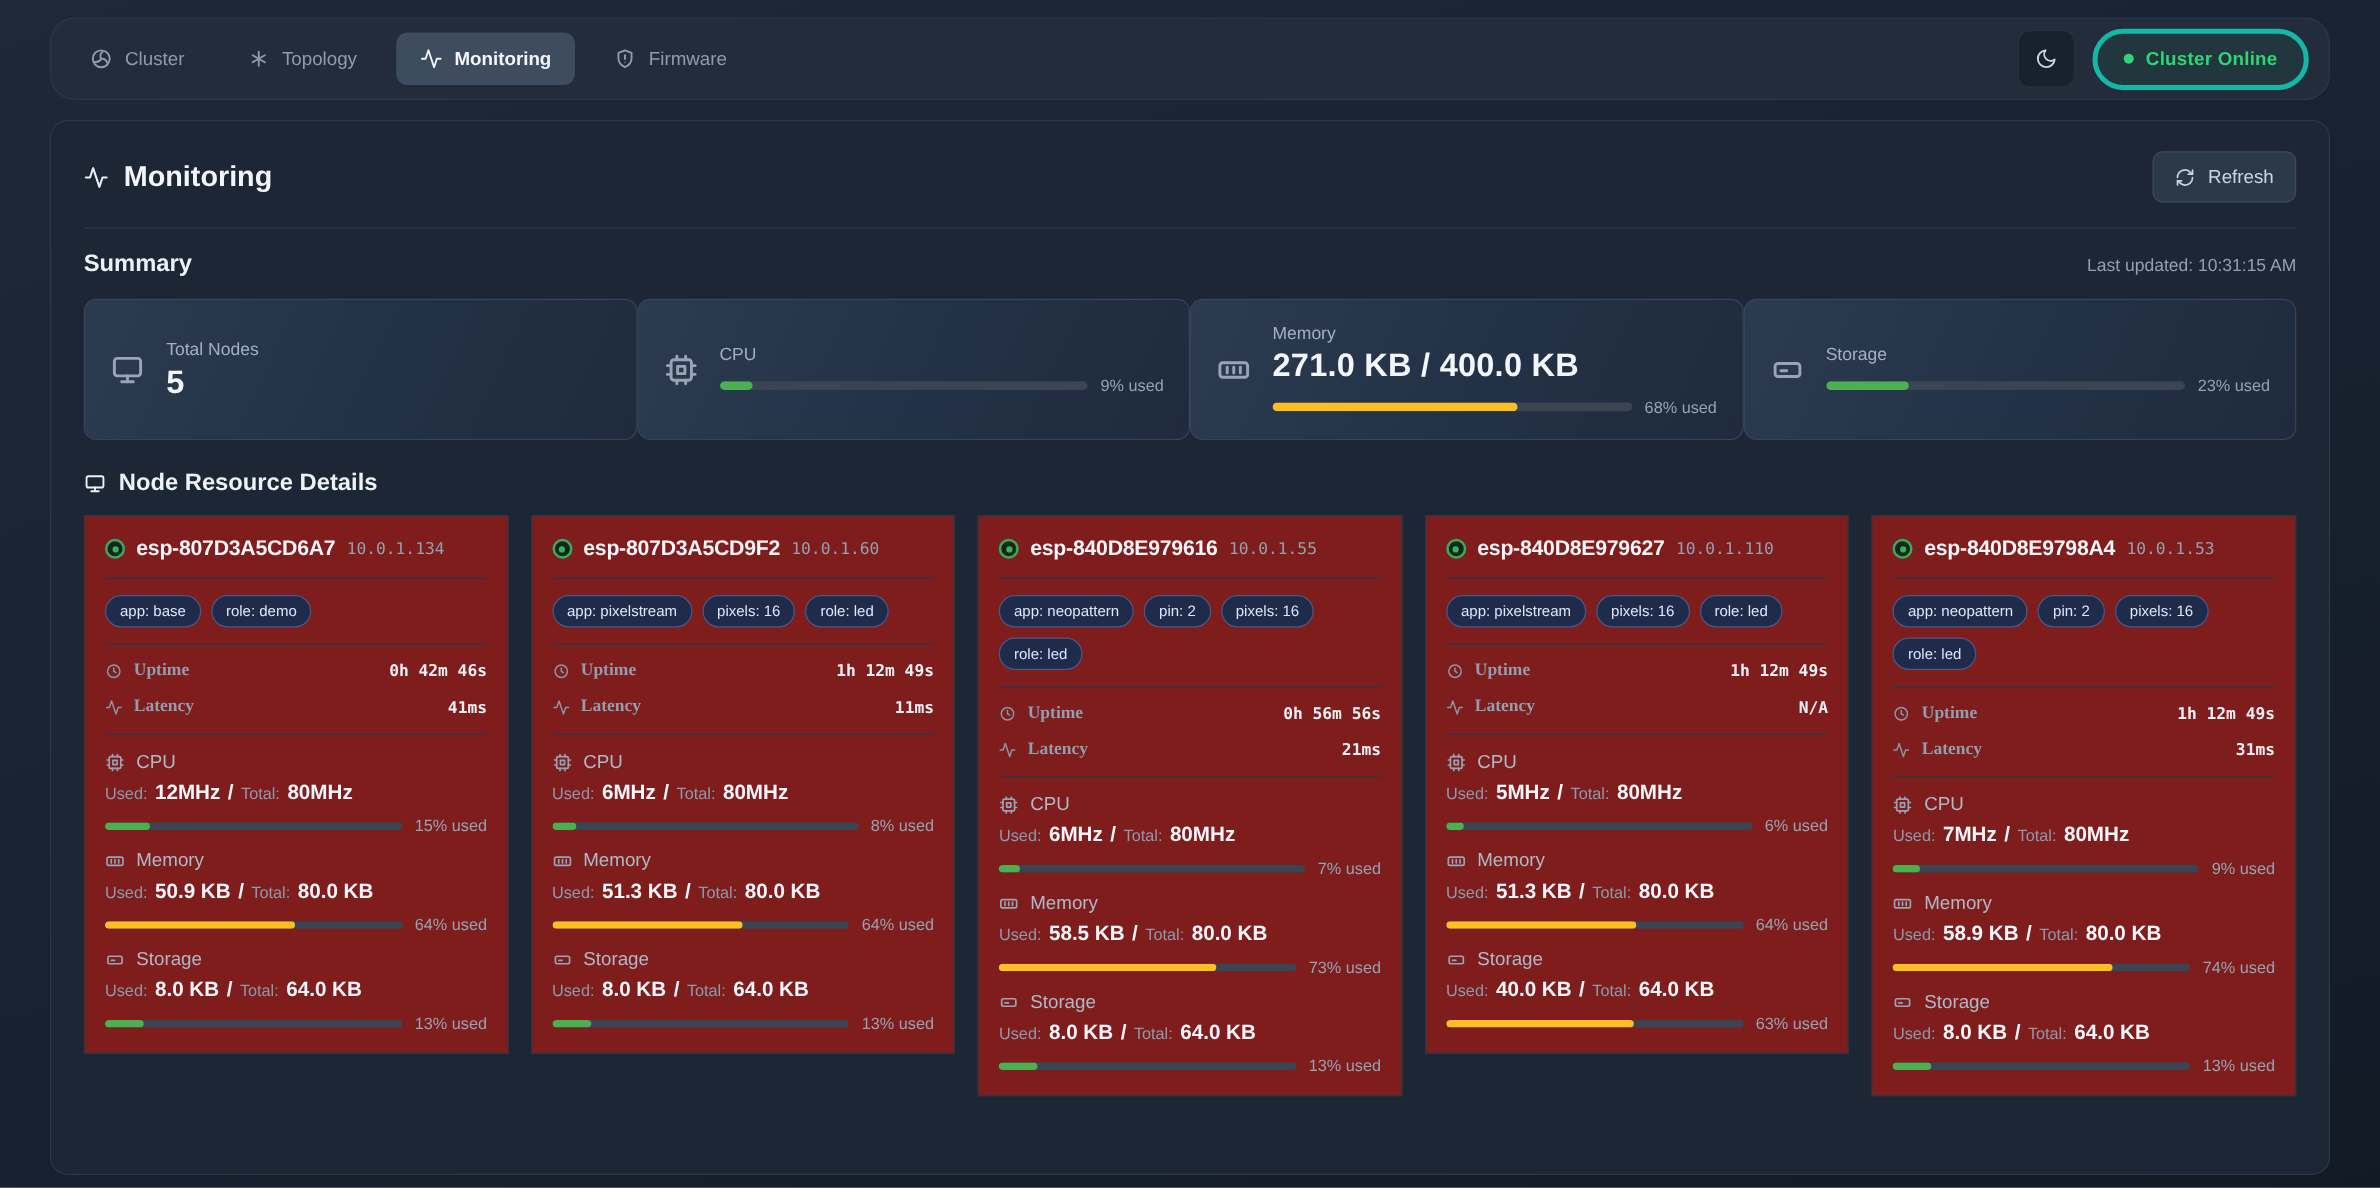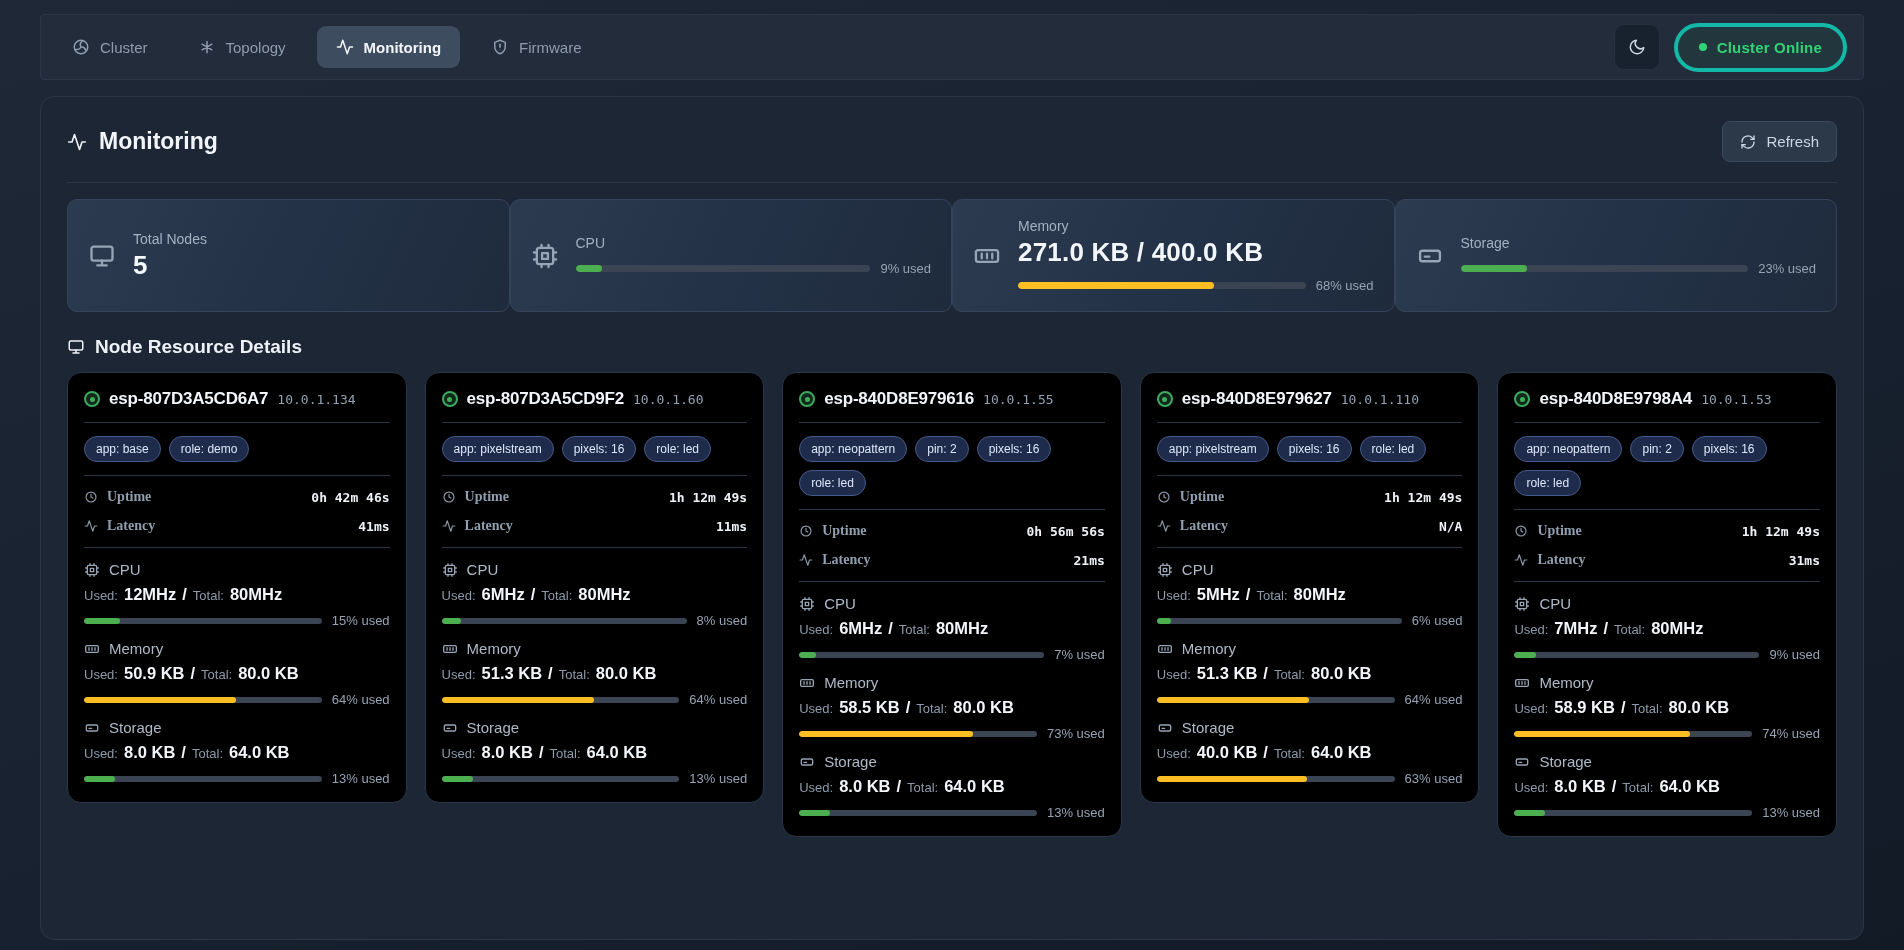--- a/index.html
+++ b/index.html
@@ -12,21 +12,21 @@
   }
   .mono { font-family:"DejaVu Sans Mono", monospace; }
   svg { display:block; width:100%; height:100%; }
   .i14{width:14px;height:14px;flex:none;} .i16{width:16px;height:16px;flex:none;}
   .i18{width:18px;height:18px;flex:none;} .i20{width:20px;height:20px;flex:none;}
   .i28{width:28px;height:28px;flex:none;}
 
   
   .topbar{
     margin:14px 40px 0; height:66px; background:#222c3b;
-    border:1px solid #2b3647; border-radius:4px;
+    border:1px solid #2b3647; border-radius:20px;
     display:flex; align-items:center; justify-content:space-between; padding:0 16px 0 12px;
   }
   .tabs{display:flex; align-items:center; gap:12px;}
   .tab{
     display:flex; align-items:center; gap:10px; padding:12px 19px; border-radius:9px;
     background:transparent; border:none; cursor:pointer;
     color:#8f9cad; font-family:"Liberation Sans",sans-serif; font-size:15px; font-weight:500;
   }
   .tab.active{background:#3e4c5f; color:#f3f6fa; font-weight:700;}
   .topbar-right{display:flex; align-items:center; gap:14px;}
@@ -72,21 +72,21 @@
   .sum-value{font-size:26px; font-weight:700; color:#f3f6fa; margin-top:3px; letter-spacing:.2px; white-space:nowrap;}
   .bar-row{display:flex; align-items:center; gap:10px; margin-top:10px;}
   .bar{flex:1; height:7px; border-radius:5px; background:#3a4452; overflow:hidden;}
   .fill{height:100%; border-radius:5px;}
   .pct{font-size:13px; color:#96a3b4; white-space:nowrap; flex:none;}
 
   
   .nodes-head{display:flex; align-items:center; gap:10px; margin-top:24px; color:#eef2f7;}
   .nodes-head .sec-title{font-size:19px;}
   .nodes-grid{display:grid; grid-template-columns:repeat(5,1fr); gap:18px; margin-top:14px; align-items:start;}
-  .node-card{background:#000000; border:1px solid #2a3748; border-radius:14px; padding:16px;}
+  .node-card{background:#7f1d1d; border:1px solid #2a3748; border-radius:0; padding:16px;}
   .node-card .hr{margin:13px 0;}
   .node-head{display:flex; align-items:center; gap:9px;}
   .dot{
     width:16px; height:16px; border-radius:50%; border:2.5px solid #3ba95e; background:#11271c;
     position:relative; flex:none;
   }
   .dot::after{content:""; position:absolute; left:50%; top:50%; width:5px; height:5px;
     margin:-2.5px 0 0 -2.5px; border-radius:50%; background:#3fae5a;}
   .node-name{font-size:17px; font-weight:700; color:#f2f5f9; white-space:nowrap; letter-spacing:-.2px;}
   .node-ip{font-size:13px; color:#93a1b2; white-space:nowrap;}
@@ -180,20 +180,24 @@
             <path d="M21 12a9 9 0 0 1-15.5 6.2L3 16"></path>
             <path d="M3 21v-5h5"></path>
           </svg>
         </span>
       <span>Refresh</span>
     </button>
   </div>
 
   <div class="hr"></div>
 
+  <div class="sec-row">
+    <span class="sec-title">Summary</span>
+    <span class="updated">Last updated: 10:31:15 AM</span>
+  </div>
 
   <div class="sum-grid">
     <div class="sum-card">
       <span class="i28 sum-icon">
           <svg viewBox="0 0 24 24" fill="none" stroke="currentColor" stroke-width="2" stroke-linecap="round" stroke-linejoin="round">
             <rect x="3" y="4" width="18" height="12" rx="2"></rect>
             <path d="M8 20h8M12 16v4"></path>
           </svg>
         </span>
       <div class="sum-body">

